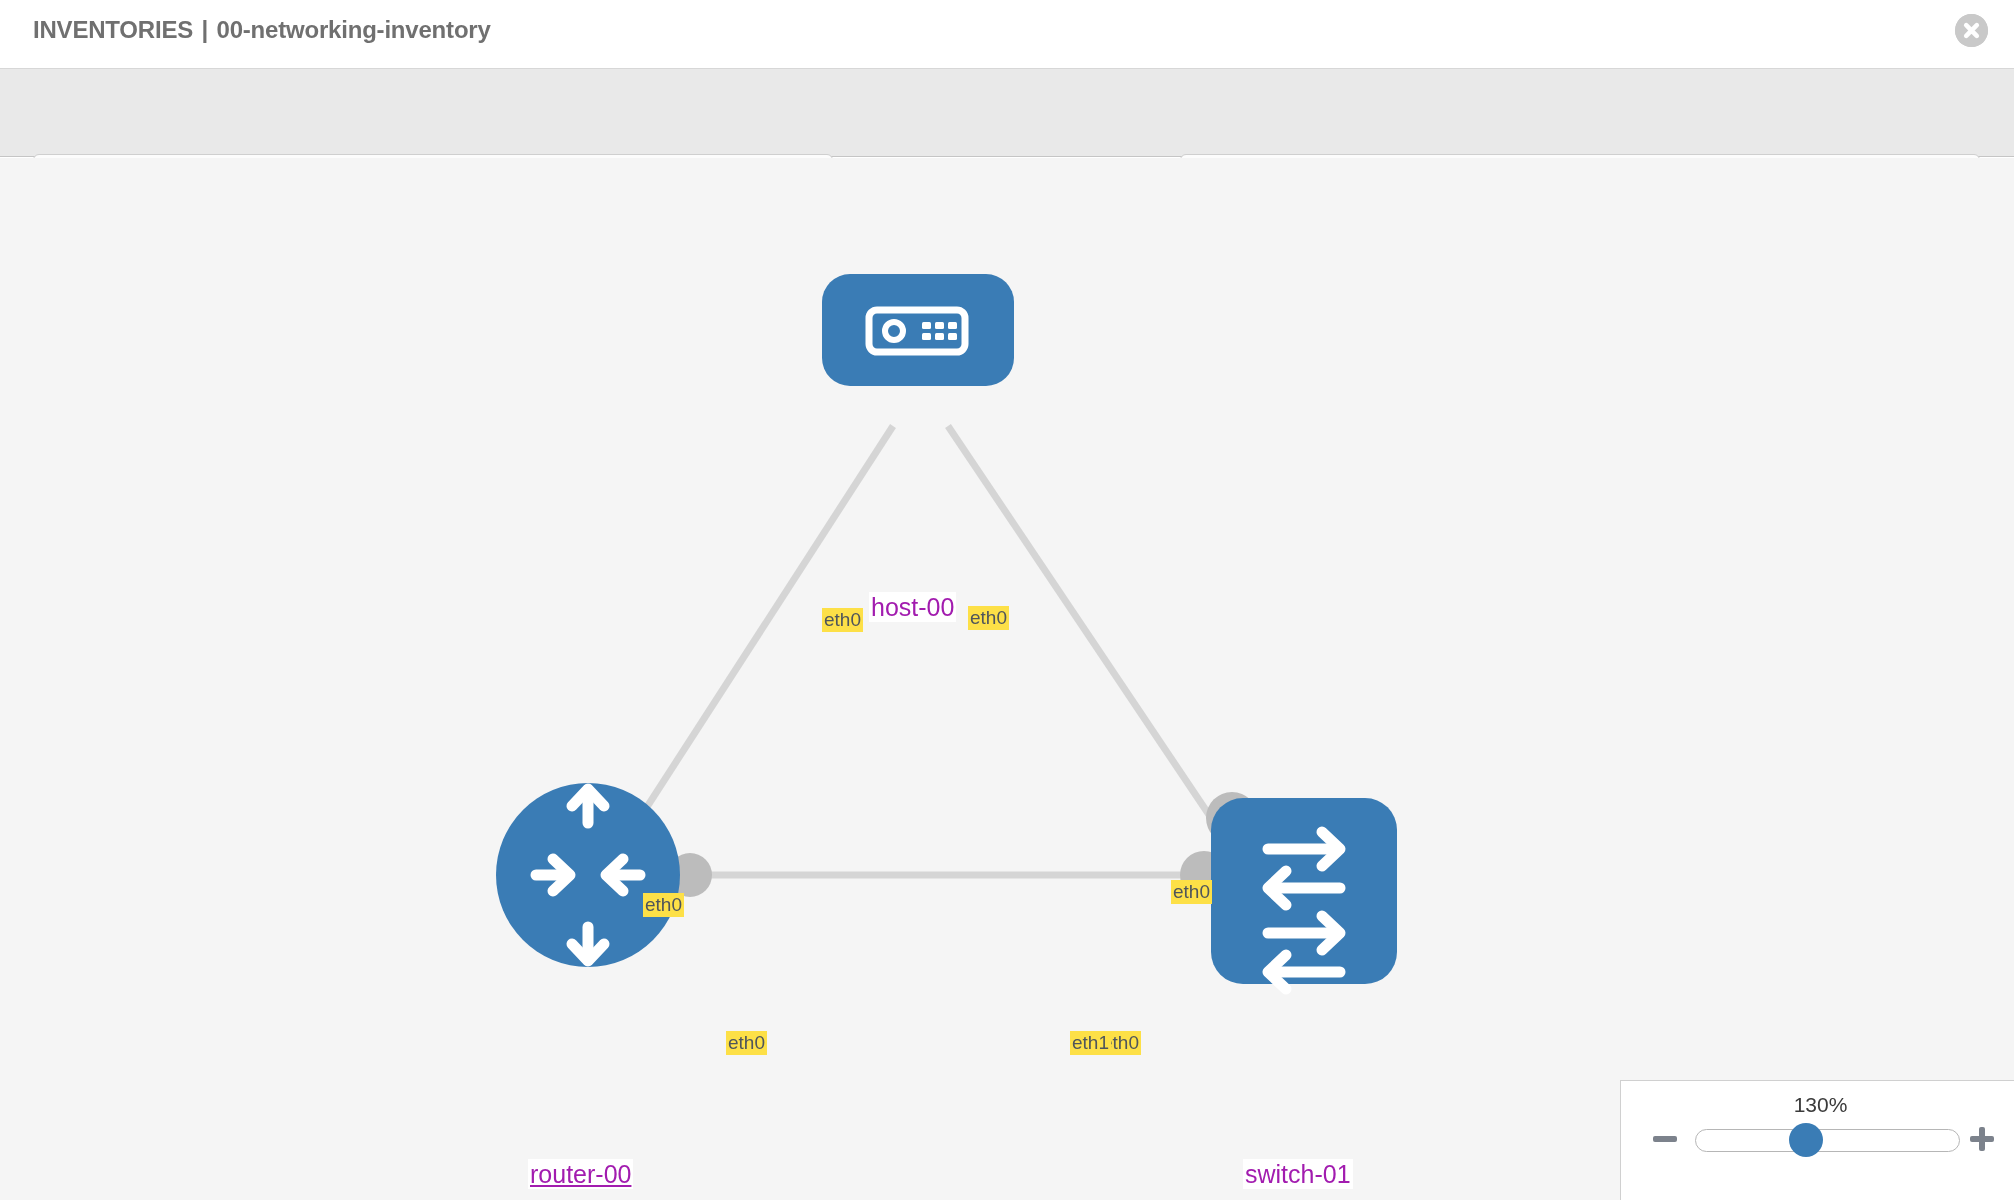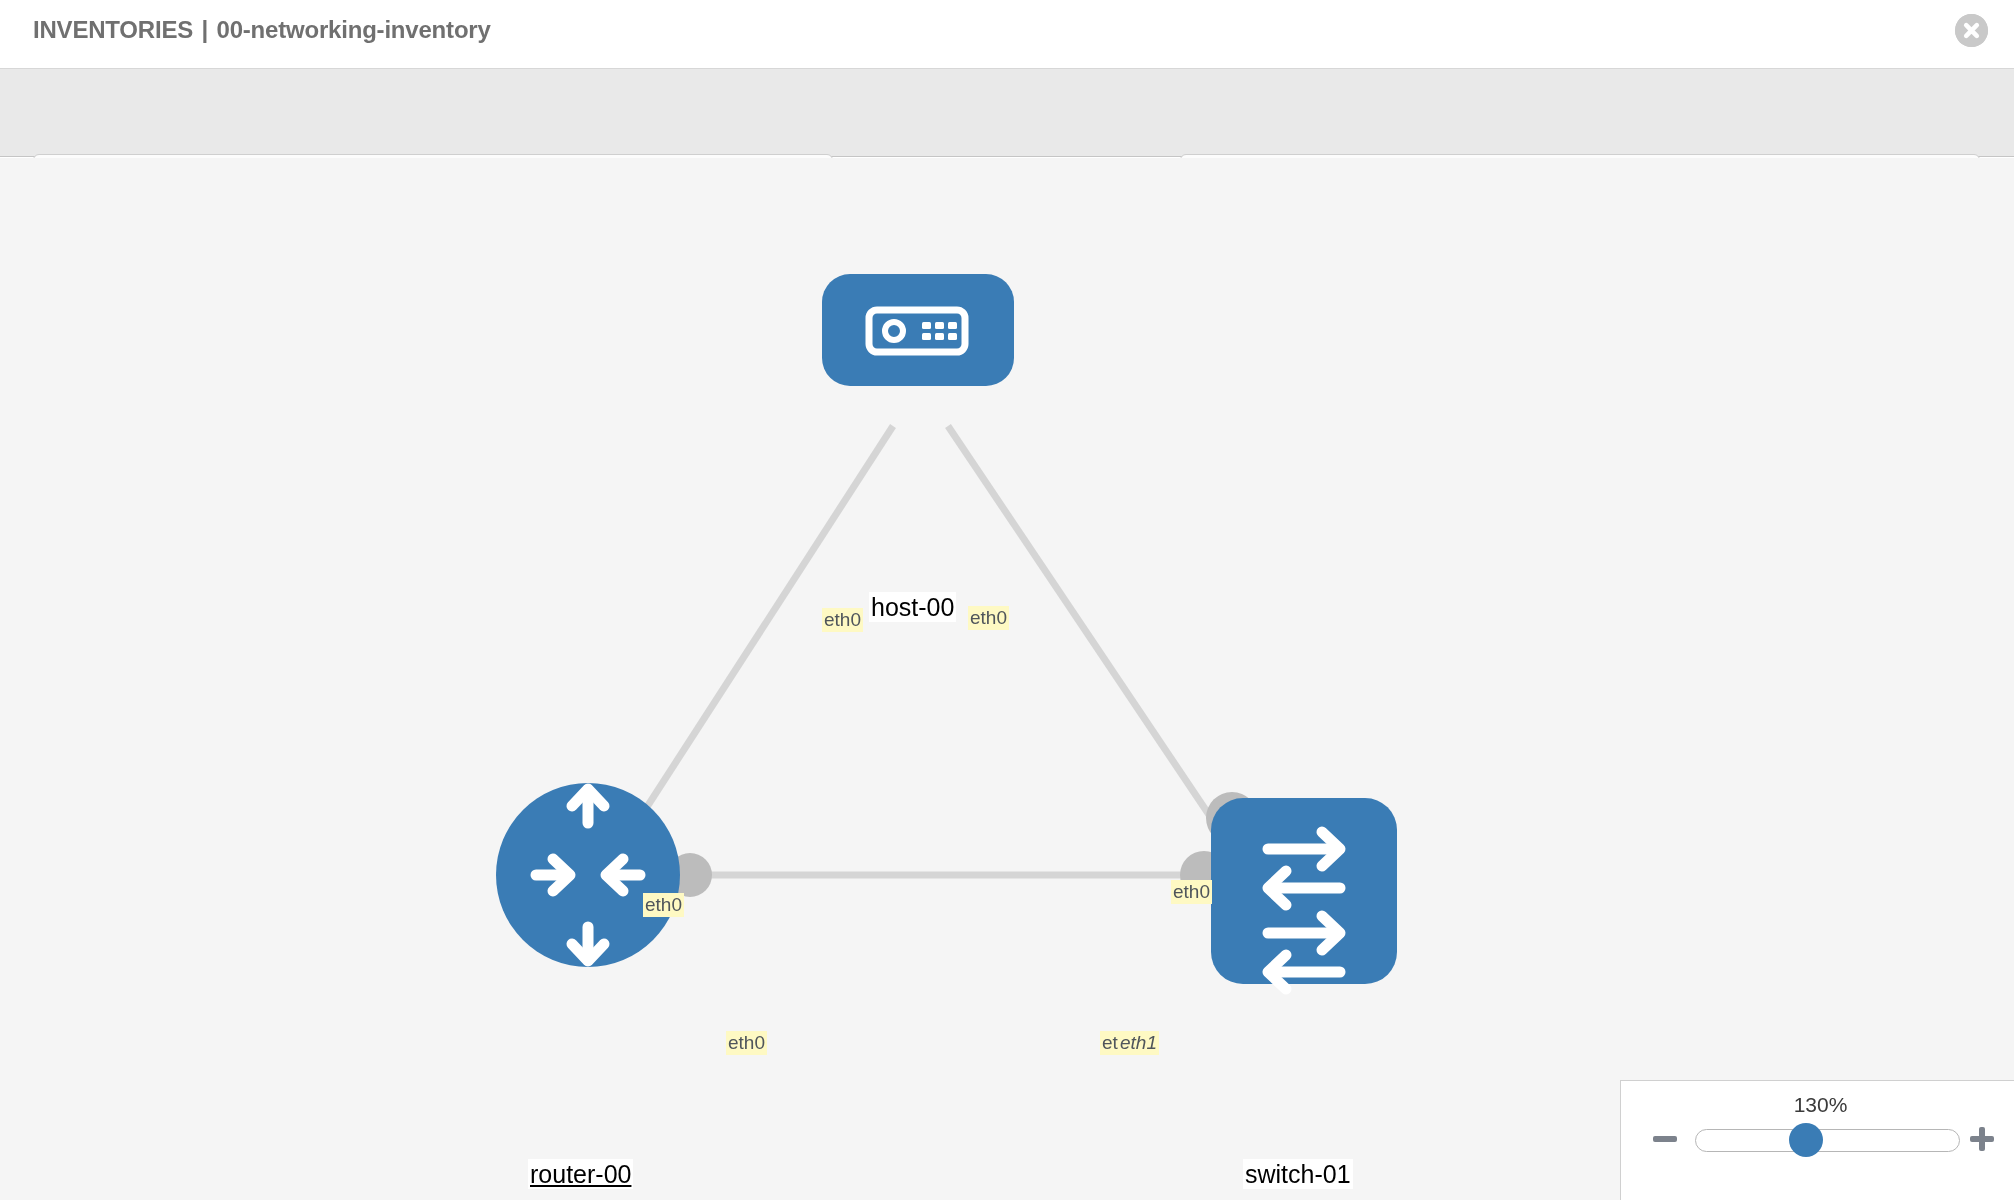--- a/index.html
+++ b/index.html
@@ -100,31 +100,31 @@
     left: 0; top: 158px;
     width: 2014px; height: 1042px;
     background: #f5f5f5;
     overflow: hidden;
   }
   .canvas svg.topo { position: absolute; left: 0; top: 0; }
 
   .node-label {
     position: absolute;
     font-size: 25px;
-    color: #000000;
+    color: #a21caf;
     background: #ffffff;
     white-space: nowrap;
     padding: 0 2px;
     line-height: 30px;
   }
   .iface-label {
     position: absolute;
     font-size: 19px;
     color: #4f555b;
-    background: #fef9c3;
+    background: #fde047;
     white-space: nowrap;
     padding: 0 2px;
     line-height: 24px;
   }
 
   
   .zoom-widget {
     position: absolute;
     left: 1620px; top: 1080px;
     width: 400px; height: 128px;
@@ -296,21 +296,21 @@
     <div class="node-label" style="left:869px;  top:434px;">host-00</div>
     <div class="node-label" style="left:528px;  top:1001px;text-decoration:underline;">router-00</div>
     <div class="node-label" style="left:1243px; top:1001px;">switch-01</div>
 
     <div class="iface-label" style="left:822px;  top:450px;">eth0</div>
     <div class="iface-label" style="left:968px;  top:448px;">eth0</div>
     <div class="iface-label" style="left:643px;  top:735px;">eth0</div>
     <div class="iface-label" style="left:1171px; top:722px;">eth0</div>
     <div class="iface-label" style="left:726px;  top:873px;">eth0</div>
     <div class="iface-label" style="left:1100px; top:873px;">eth0</div>
-    <div class="iface-label" style="left:1118px; top:873px;font-style:italic;">eth1</div>
+    <div class="iface-label" style="left:1070px; top:873px;">eth1</div>
   </div>
 
   <div class="zoom-widget">
     <div class="zoom-pct">130%</div>
 
     <div class="zoom-minus">
       <svg width="28" height="28" viewBox="0 0 28 28" aria-hidden="true">
         <rect x="2" y="11" width="24" height="6" rx="2" fill="#7c828c"></rect>
       </svg>
     </div>

